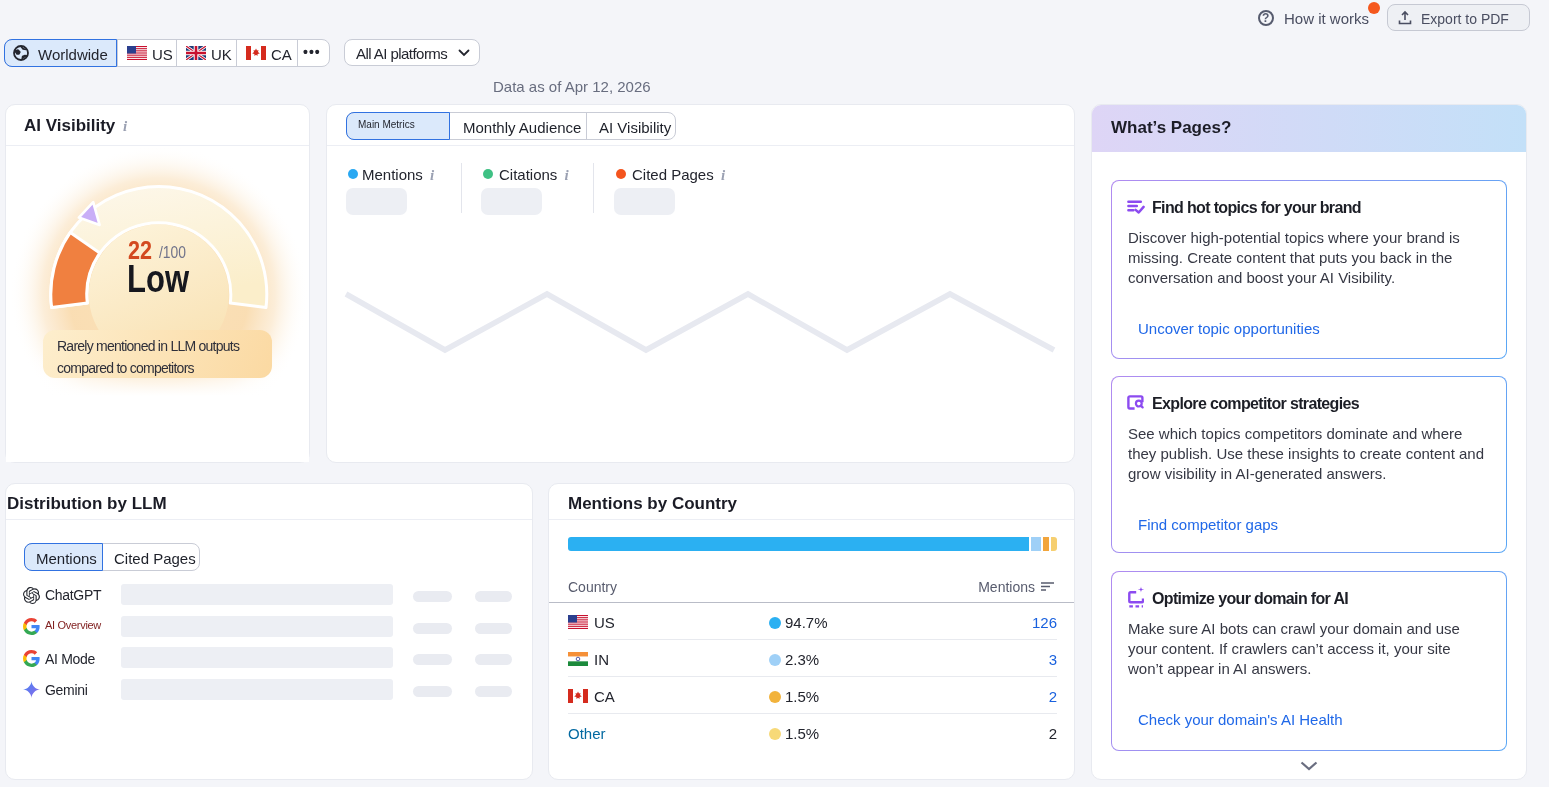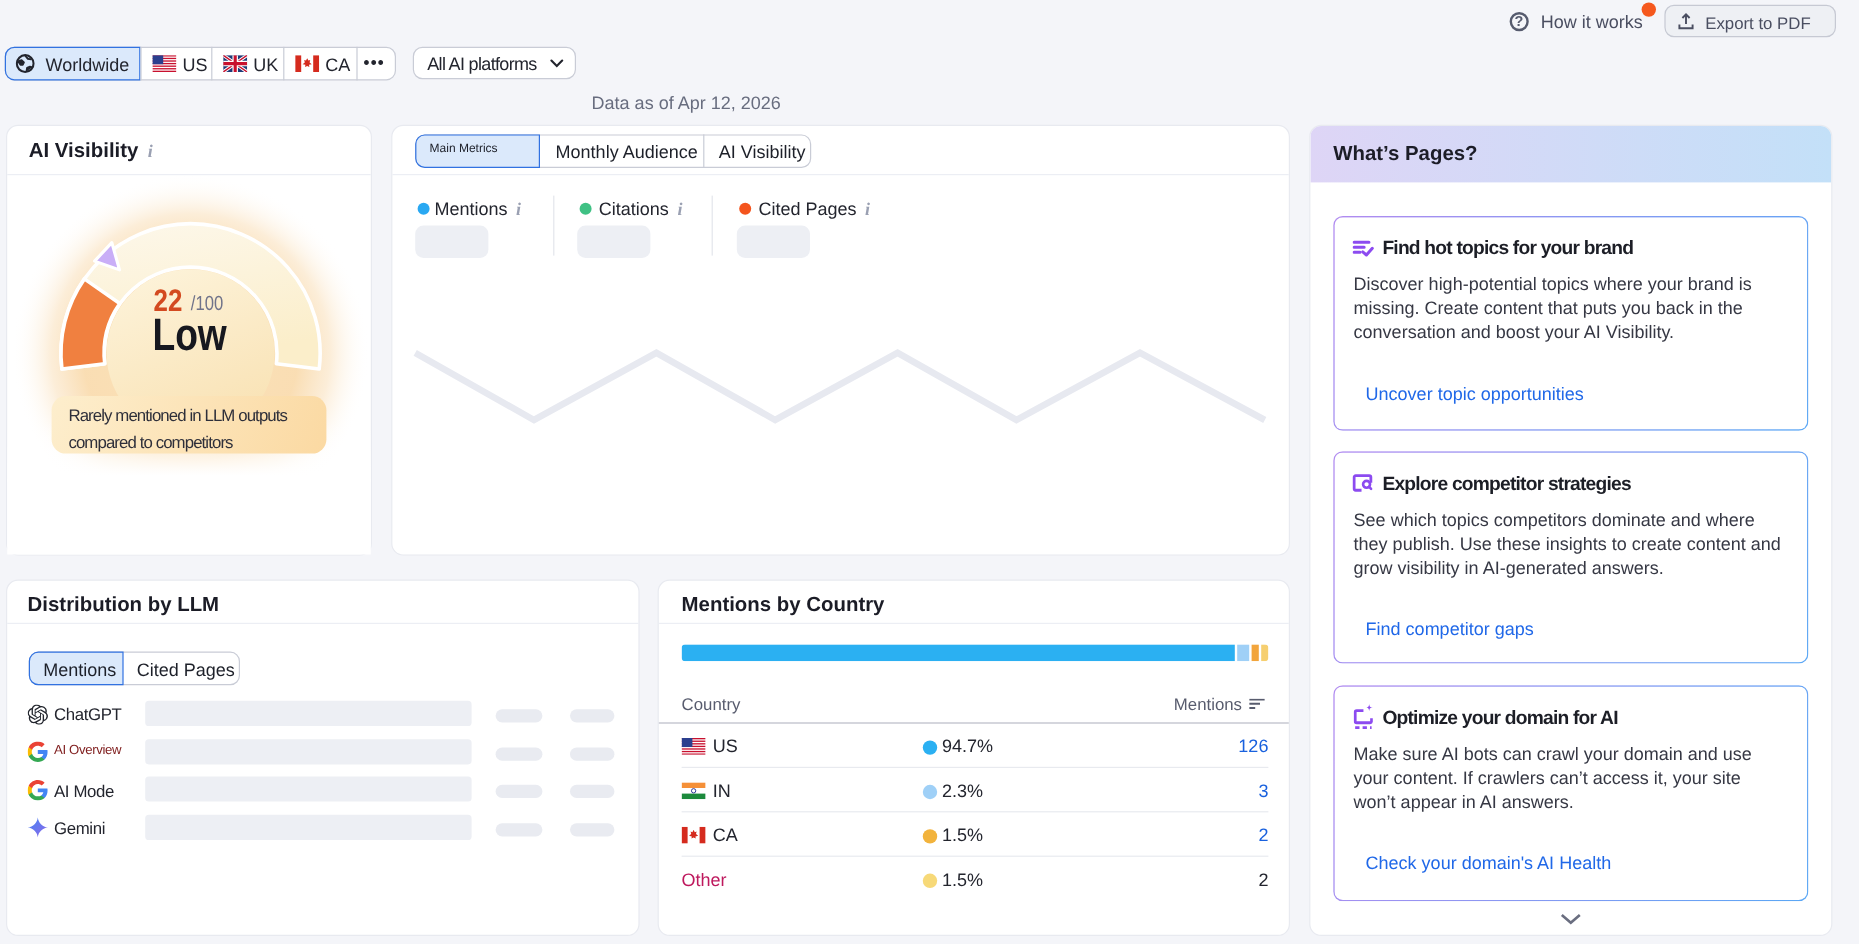--- a/index.html
+++ b/index.html
@@ -178,21 +178,21 @@
 </svg>
 <div class="abs" style="left:1152px;top:590px;font-size:16px;letter-spacing:-0.65px;font-weight:bold;color:#1c1e26;">Optimize your domain for AI</div>
 <div class="abs" style="left:1128px;top:619px;font-size:15px;line-height:20px;color:#363844;">Make sure AI bots can crawl your domain and use<br>your content. If crawlers can’t access it, your site<br>won’t appear in AI answers.</div>
 <div class="abs link" style="left:1138px;top:711px;">Check your domain's AI Health</div>
 
 <svg class="abs" style="left:1300px;top:761px;" width="18" height="10" viewBox="0 0 18 10" fill="none" stroke="#6a6e80" stroke-width="2.2">
       <path d="M1.5 1.5 L9 8 L16.5 1.5"></path>
     </svg>
 
 <div class="card" style="left:5px;top:483px;width:528px;height:297px;"></div>
-<div class="abs cardhead" style="left:23px;top:494px;">Distribution by LLM</div>
+<div class="abs cardhead" style="left:7px;top:494px;">Distribution by LLM</div>
 <div class="abs" style="left:6px;top:519px;width:526px;height:1px;background:#eceef4;"></div>
 <div class="abs" style="left:24px;top:543px;width:176px;height:28px;background:#fff;border:1px solid #c9ccd6;border-radius:8px;"></div>
 <div class="abs" style="left:24px;top:543px;width:79px;height:28px;background:#dbe9fb;border:1px solid #3172e1;border-radius:8px 0 0 8px;"></div>
 <div class="abs" style="left:36px;top:550px;font-size:15px;color:#1d2029;">Mentions</div>
 <div class="abs" style="left:114px;top:550px;font-size:15px;color:#1d2029;">Cited Pages</div>
 
 <svg class="abs" style="left:23px;top:587px;" width="17" height="17" viewBox="0 0 24 24" fill="#23262e">
       <path d="M22.2819 9.8211a5.9847 5.9847 0 0 0-.5157-4.9108 6.0462 6.0462 0 0 0-6.5098-2.9A6.0651 6.0651 0 0 0 4.9807 4.1818a5.9847 5.9847 0 0 0-3.9977 2.9 6.0462 6.0462 0 0 0 .7427 7.0966 5.98 5.98 0 0 0 .511 4.9107 6.051 6.051 0 0 0 6.5146 2.9001A5.9847 5.9847 0 0 0 13.2599 24a6.0557 6.0557 0 0 0 5.7718-4.2058 5.9894 5.9894 0 0 0 3.9977-2.9001 6.0557 6.0557 0 0 0-.7475-7.073zM13.2599 22.4301a4.4755 4.4755 0 0 1-2.8764-1.0408l.1419-.0804 4.7783-2.7582a.7948.7948 0 0 0 .3927-.6813v-6.7369l2.02 1.1686a.071.071 0 0 1 .038.052v5.5826a4.504 4.504 0 0 1-4.4945 4.4944zm-9.6607-4.1254a4.4708 4.4708 0 0 1-.5346-3.0137l.142.0852 4.783 2.7582a.7712.7712 0 0 0 .7806 0l5.8428-3.3685v2.3324a.0804.0804 0 0 1-.0332.0615L9.74 19.9502a4.4992 4.4992 0 0 1-6.1408-1.6455zM2.3408 7.8956a4.485 4.485 0 0 1 2.3655-1.9728V11.6a.7664.7664 0 0 0 .3879.6765l5.8144 3.3543-2.0201 1.1685a.0757.0757 0 0 1-.071 0l-4.8303-2.7865A4.504 4.504 0 0 1 2.3408 7.8956zm16.5963 3.8558L13.1038 8.364 15.1192 7.2a.0757.0757 0 0 1 .071 0l4.8303 2.7913a4.4944 4.4944 0 0 1-.6765 8.1042v-5.6772a.79.79 0 0 0-.407-.667zm2.0107-3.0231l-.142-.0852-4.7735-2.7818a.7759.7759 0 0 0-.7854 0L9.409 9.2297V6.8974a.0662.0662 0 0 1 .0284-.0615l4.8303-2.7866a4.4992 4.4992 0 0 1 6.6802 4.66zM8.3065 12.863l-2.02-1.1638a.0804.0804 0 0 1-.038-.0567V6.0742a4.4992 4.4992 0 0 1 7.3757-3.4537l-.142.0805L8.704 5.459a.7948.7948 0 0 0-.3927.6813zm1.0976-2.3654l2.602-1.4998 2.6069 1.4998v2.9994l-2.5974 1.4997-2.6067-1.4997z"></path>
     </svg>
 <div class="abs" style="left:45px;top:587px;font-size:14px;letter-spacing:-0.3px;color:#23252e;">ChatGPT</div>
@@ -290,18 +290,18 @@
       <rect width="20" height="14" fill="#fff"></rect>
       <rect width="5" height="14" fill="#d52b1e"></rect>
       <rect x="15" width="5" height="14" fill="#d52b1e"></rect>
       <path d="M10 2.5 L11 4.5 L12.5 4 L12 6 L13.8 7.5 L11.5 8 L11.8 9.8 L10 9 L8.2 9.8 L8.5 8 L6.2 7.5 L8 6 L7.5 4 L9 4.5 Z" fill="#d52b1e"></path>
     </svg>
 <div class="abs" style="left:594px;top:688px;font-size:15px;color:#23252e;">CA</div>
 <div class="abs" style="left:769px;top:691px;width:12px;height:12px;border-radius:50%;background:#f2b33c;"></div>
 <div class="abs" style="left:785px;top:688px;font-size:15px;color:#23252e;">1.5%</div>
 <div class="abs" style="left:987px;top:688px;width:70px;text-align:right;font-size:15px;color:#1961de;">2</div>
 
-<div class="abs" style="left:568px;top:725px;font-size:15px;color:#be185d;">Other</div>
+<div class="abs" style="left:568px;top:725px;font-size:15px;color:#0369a1;">Other</div>
 <div class="abs" style="left:769px;top:728px;width:12px;height:12px;border-radius:50%;background:#f7d978;"></div>
 <div class="abs" style="left:785px;top:725px;font-size:15px;color:#23252e;">1.5%</div>
 <div class="abs" style="left:987px;top:725px;width:70px;text-align:right;font-size:15px;color:#23252e;">2</div>
 
 </div>
 
 </body></html>

